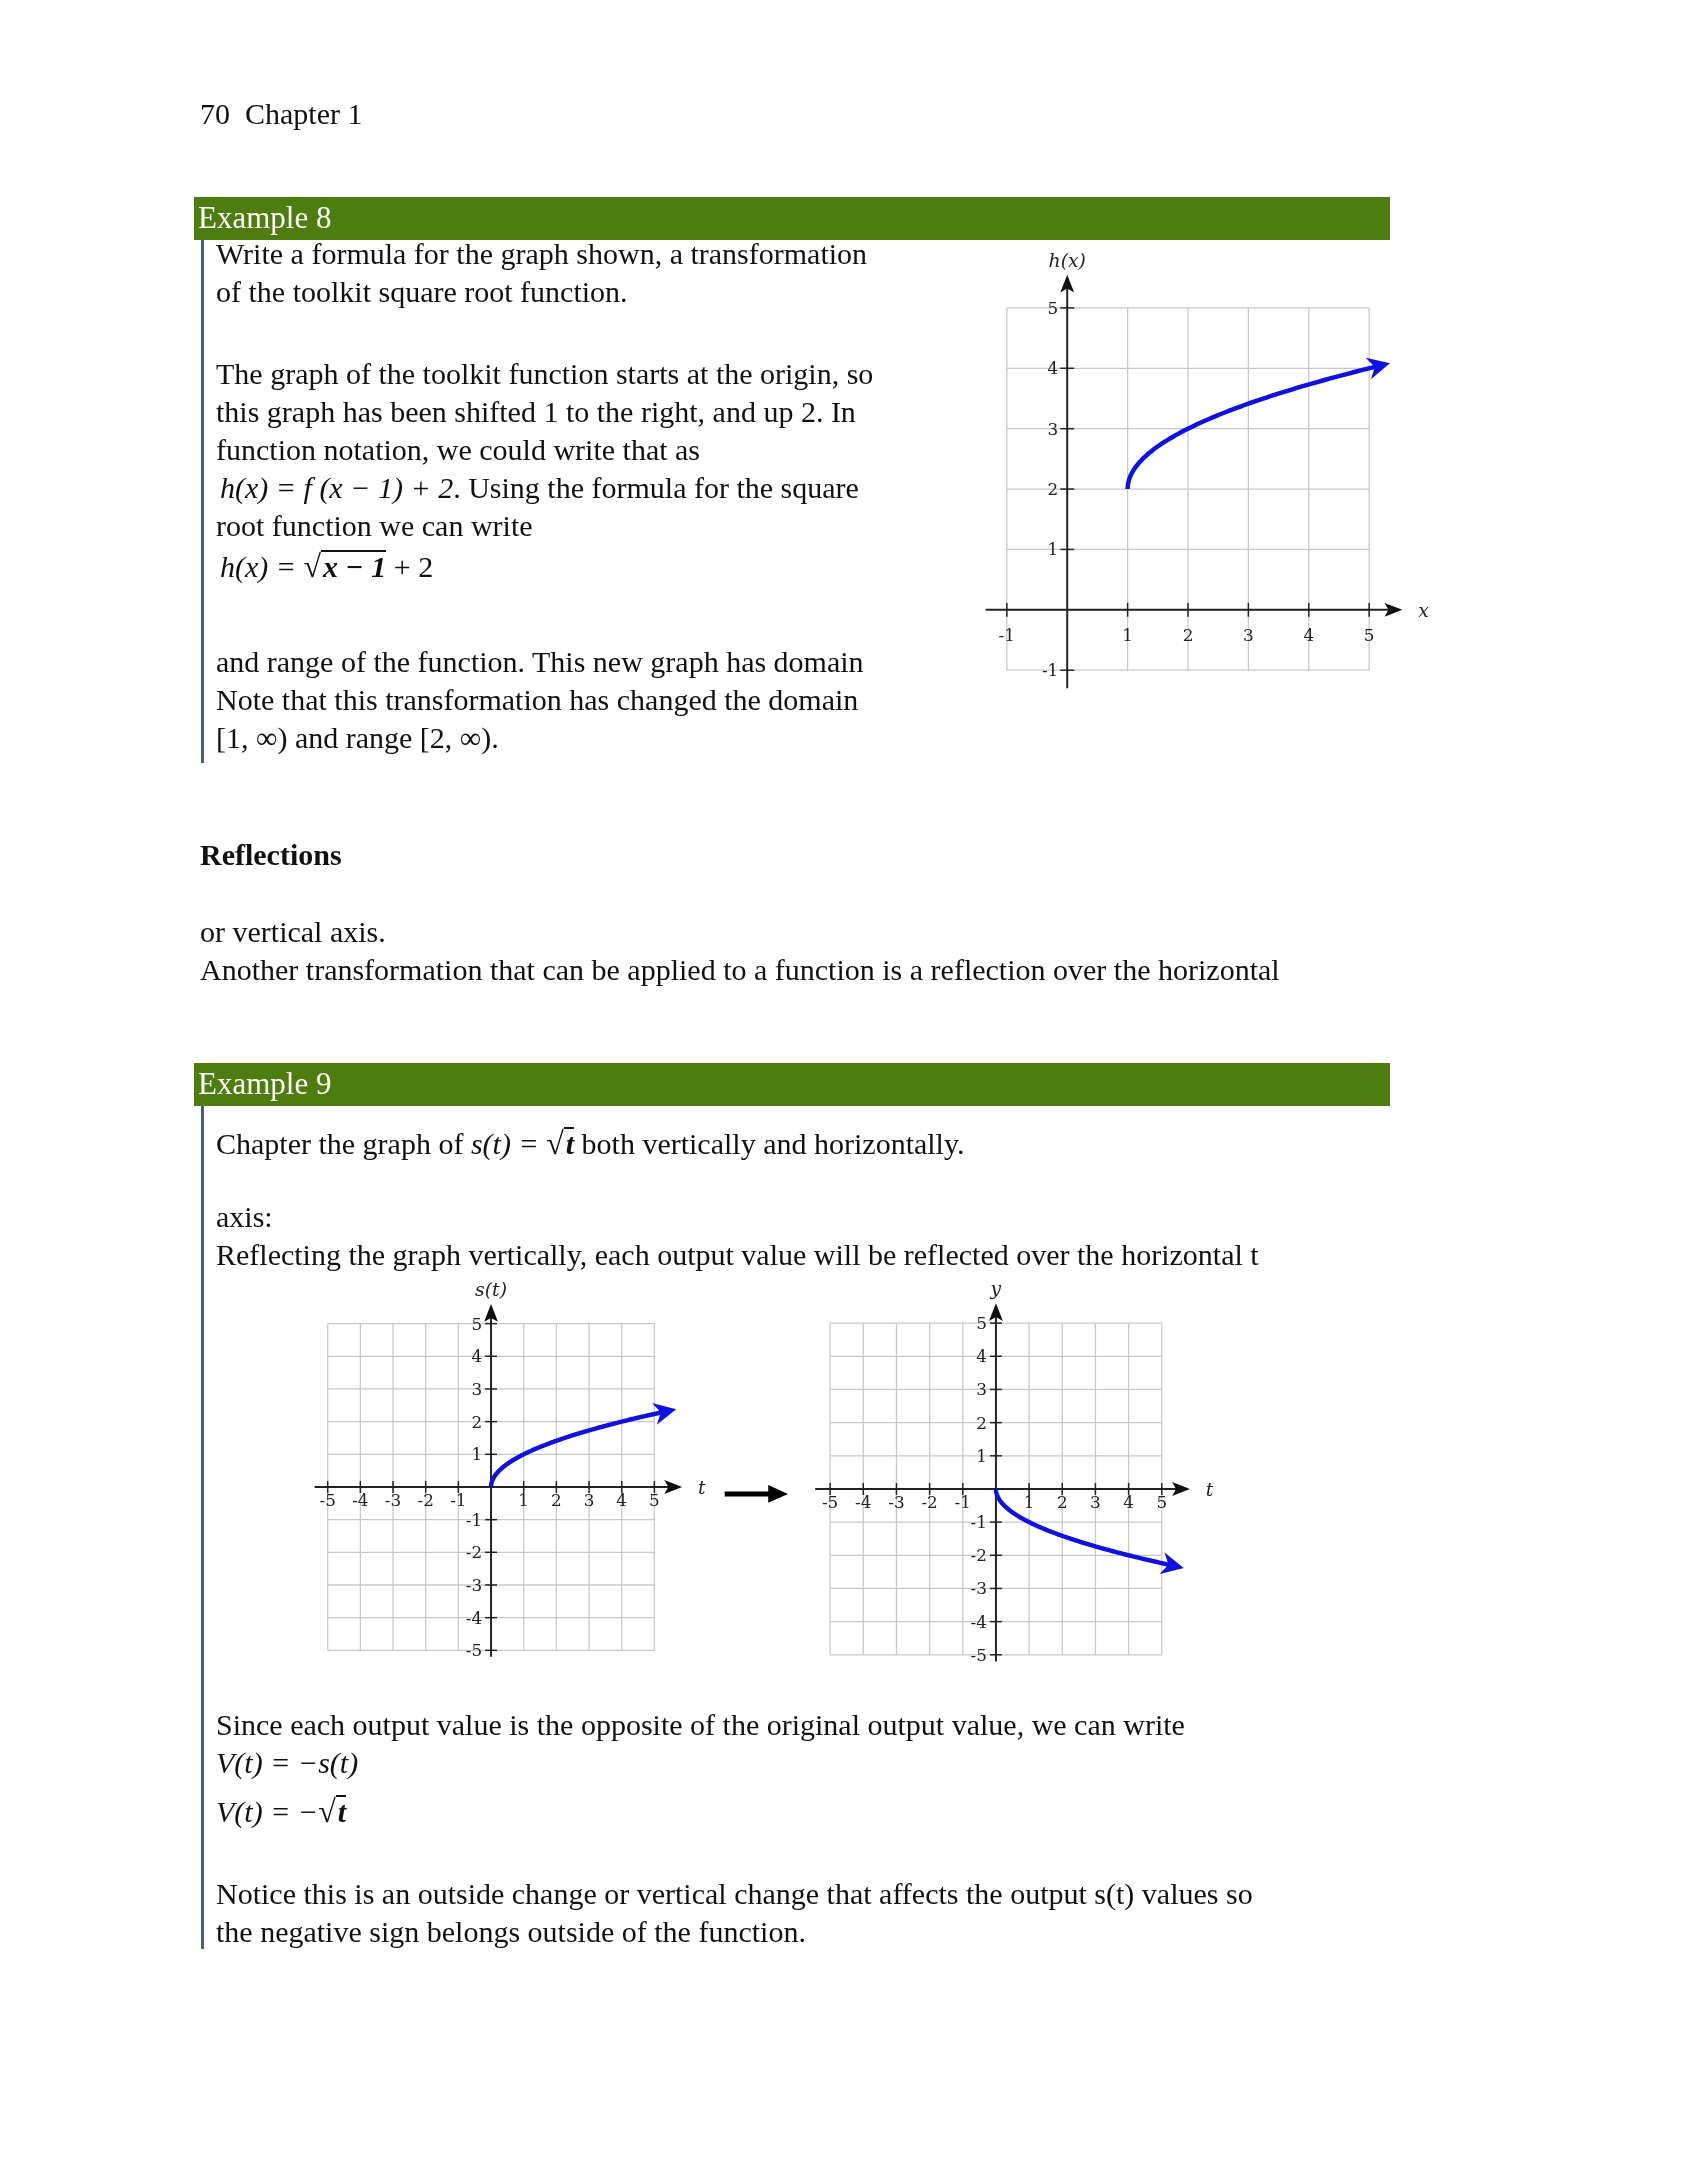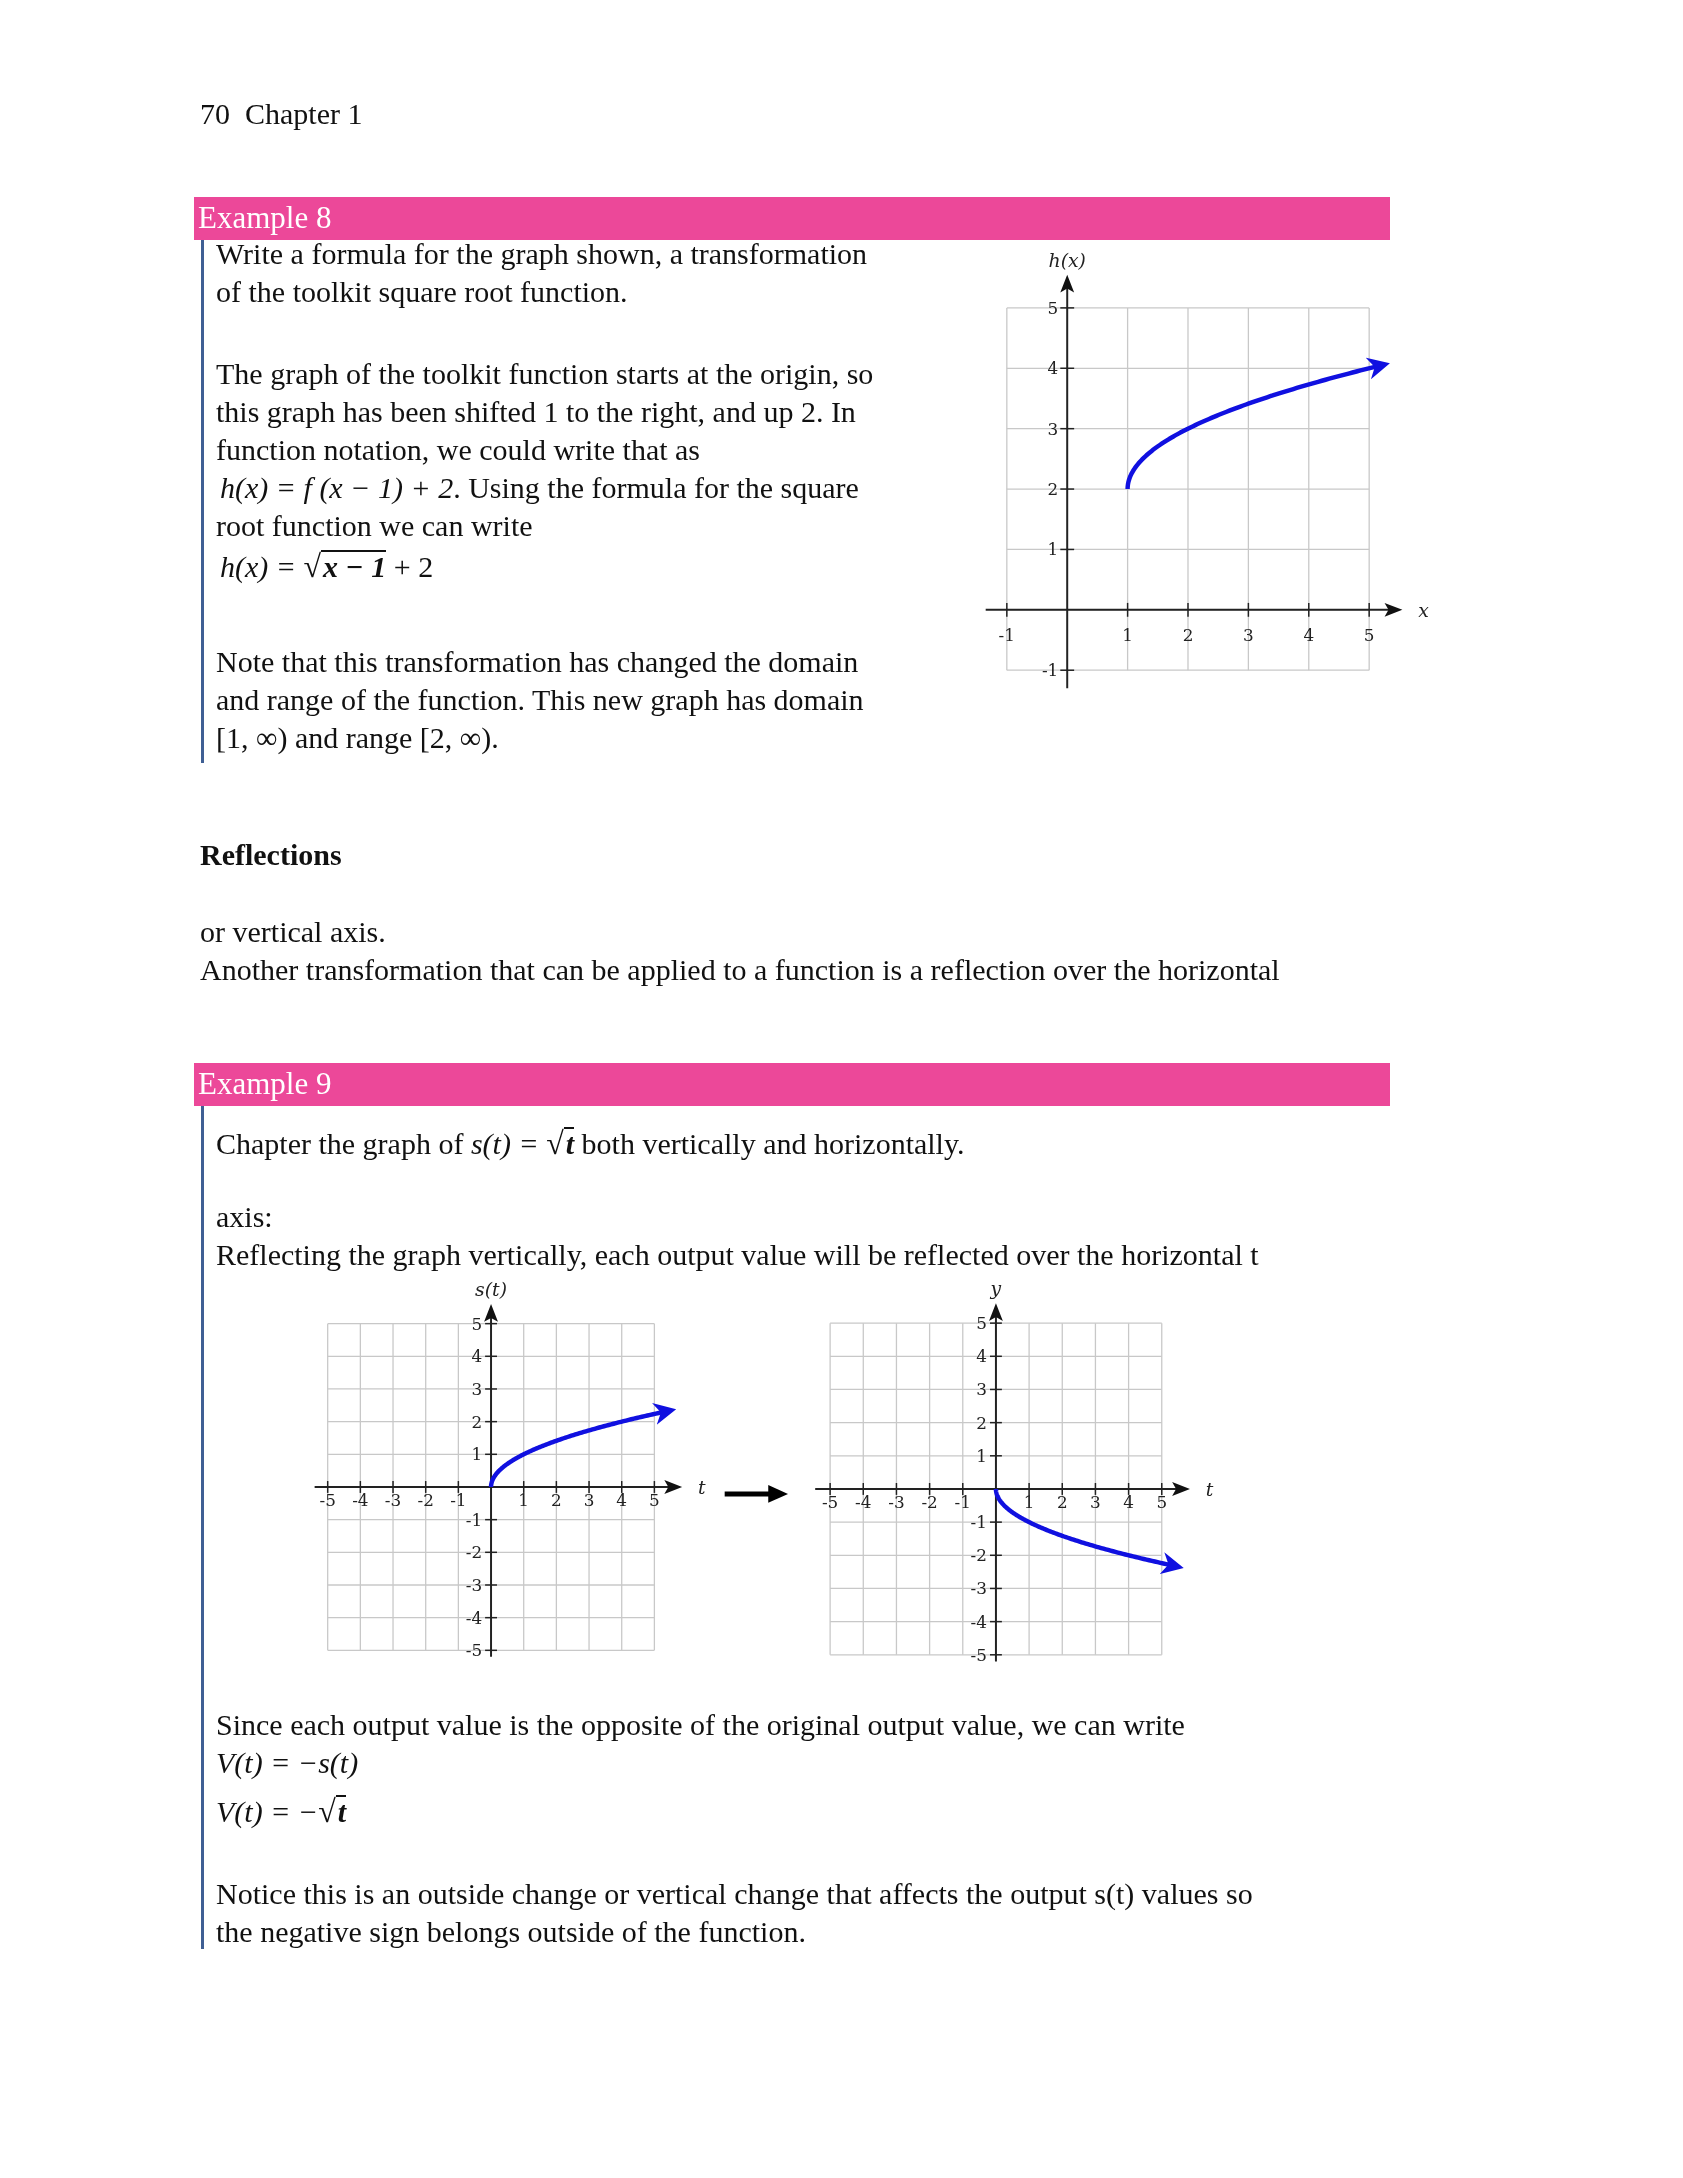--- a/index.html
+++ b/index.html
@@ -1,21 +1,21 @@
 <!DOCTYPE html>
 <html><head>
 <meta charset="utf-8">
 <style>
   html, body { margin:0; padding:0; background:#ffffff; }
   body { width:1683px; height:2178px; position:relative; overflow:hidden;
          font-family:"Liberation Serif","DejaVu Serif",serif; color:#111; }
   .abs { position:absolute; white-space:nowrap; }
   .txt { font-size:30px; line-height:38px; }
   .page-header { left:200px; top:95px; font-size:30px; }
-  .ex-bar { position:absolute; left:194px; width:1196px; height:43px; background:#ec4899; }
+  .ex-bar { position:absolute; left:194px; width:1196px; height:43px; background:#4d7c0f; }
   .ex-bar span { position:absolute; left:4px; top:2px; color:#fff; font-size:31px; line-height:38px; }
   .ex-border { position:absolute; left:201px; width:3px; background:#3f5f94; }
   .heading { font-weight:bold; font-size:30px; }
   .math { font-family:"Liberation Serif","DejaVu Serif",serif; }
   .math i { font-style:italic; }
   .sqrt { display:inline-block; border-top:2px solid #111; padding-left:2px; line-height:30px;font-weight:bold; }
   .rad { font-size:32px; }
   svg.graphs { position:absolute; left:0; top:0; }
   .tick-label { font-family:"DejaVu Serif",serif; font-size:17px; fill:#222; }
   .axis-name { font-family:"DejaVu Serif",serif; font-size:19px; font-style:italic; fill:#222; }
@@ -43,22 +43,22 @@
   <div>function notation, we could write that as</div>
   <div class="math">
     <i style="padding-left:4px;">h(x) = </i><i>f (x − 1) + 2</i><span>.  Using the formula for the square</span>
   </div>
   <div>root function we can write</div>
   <div class="math" style="margin-top:2px;">
     <i style="padding-left:4px;">h(x) = </i><span class="rad">√</span><span class="sqrt"><i>x − 1</i></span><span> + 2</span>
   </div>
 </div>
 <div class="abs txt" style="left:216px;top:643px;">
+  <div>and range of the function.  This new graph has domain</div>
   <div>Note that this transformation has changed the domain</div>
-  <div>and range of the function.  This new graph has domain</div>
   <div>
     <span>[1, ∞)</span><span> and range </span><span>[2, ∞)</span><span>.</span>
   </div>
 </div>
 
 <div class="abs heading" style="left:200px;top:838px;">Reflections</div>
 <div class="abs txt" style="left:200px;top:913px;">
   <div>or vertical axis.</div>
   <div>Another transformation that can be applied to a function is a reflection over the horizontal</div>
 </div>

